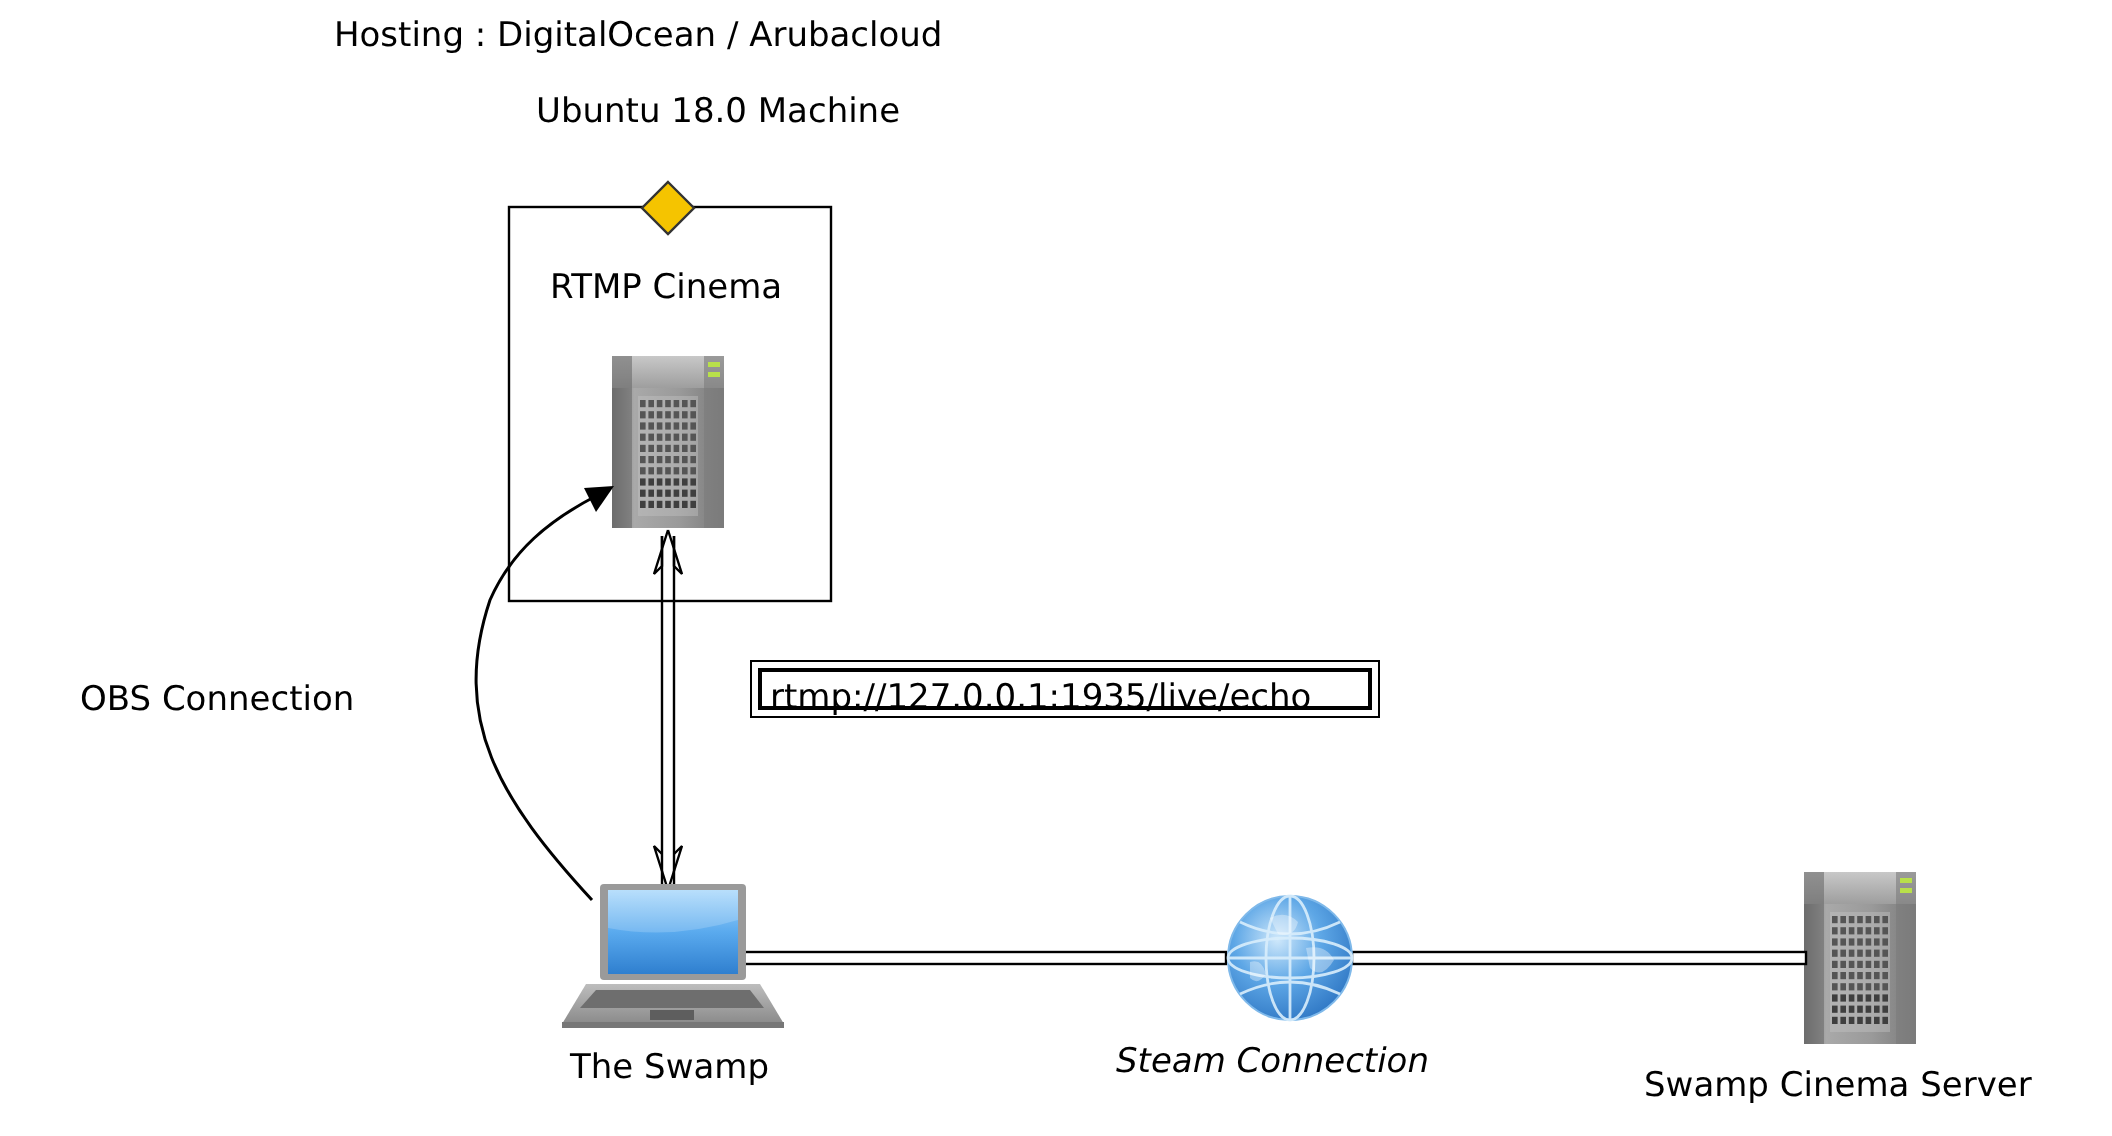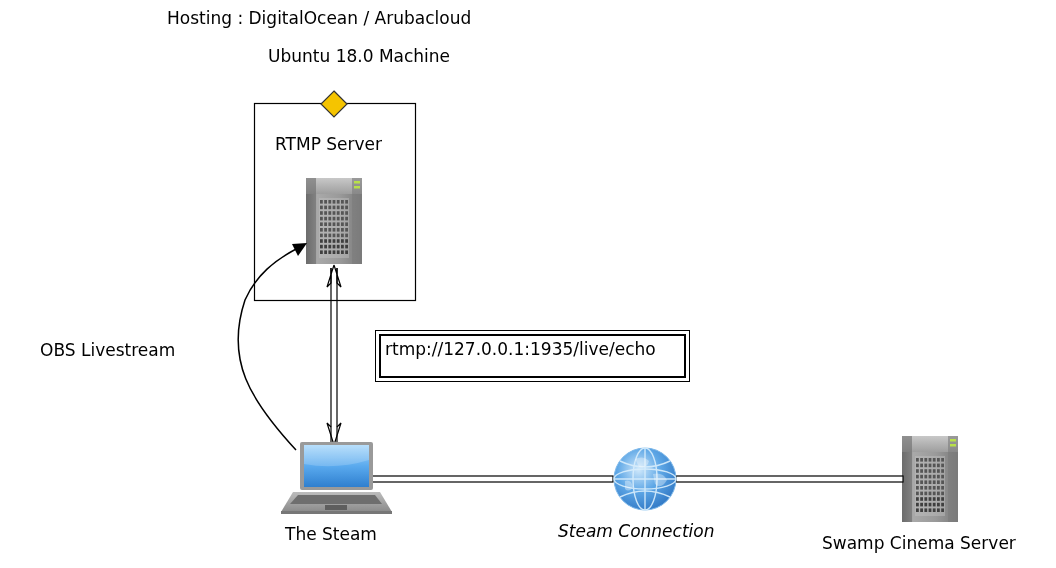--- a/index.html
+++ b/index.html
@@ -1,20 +1,20 @@
 <!DOCTYPE html>
 <html><head>
   <meta charset="utf-8">
   <style>
     html, body { margin: 0; padding: 0; background: #ffffff; }
     body { width: 1056px; height: 568px; position: relative; overflow: hidden;
            font-family: "DejaVu Sans", sans-serif; color: #000; }
     .lbl { position: absolute; font-size: 17px; white-space: nowrap; line-height: 20px; }
     #canvas { position: absolute; left: 0; top: 0; }
-    .url-box { position: absolute; left: 375px; top: 330px; width: 315px; height: 52px;
+    .url-box { position: absolute; left: 375px; top: 330px; width: 315px; height: 29px;
                border: 1px solid #000; box-sizing: border-box; padding: 3px; }
     .url-box-inner { width: 100%; height: 100%; border: 2px solid #000; box-sizing: border-box;
                      font-size: 17px; line-height: 26px; padding-left: 4px; white-space: nowrap; }
   </style>
 </head>
 <body>
 
 <svg id="canvas" width="1056" height="568" viewBox="0 0 1056 568">
   <defs>
     <linearGradient id="srvBody" x1="0" x2="1" y1="0" y2="0">
@@ -249,20 +249,20 @@
       <line x1="-31" y1="0" x2="31" y2="0"></line>
       <path d="M-25,-18 Q0,-6 25,-18"></path>
       <path d="M-25,18 Q0,6 25,18"></path>
     </g>
     <path d="M-10,-20 q8,-4 14,2 q-2,8 -10,6 z M8,-5 q10,-2 14,6 q-6,10 -12,4 z M-20,2 q6,-2 8,6 q-4,6 -8,2 z" fill="#ffffff" opacity="0.35"></path>
   </g>
 </svg>
 
 <div class="lbl" style="left:167px; top:8px;">Hosting : DigitalOcean / Arubacloud</div>
 <div class="lbl" style="left:220px; top:46px;margin-left:48px;">Ubuntu 18.0 Machine</div>
-<div class="lbl" style="left:275px; top:134px;">RTMP Server</div>
-<div class="lbl" style="left:40px; top:340px;">OBS Livestream</div>
+<div class="lbl" style="left:275px; top:134px;">RTMP Cinema</div>
+<div class="lbl" style="left:40px; top:340px;">OBS Connection</div>
 <div class="url-box">
   <div class="url-box-inner">rtmp://127.0.0.1:1935/live/echo</div>
 </div>
-<div class="lbl" style="left:285px; top:524px;">The Steam</div>
+<div class="lbl" style="left:285px; top:524px;">The Swamp</div>
 <div class="lbl" style="left:558px; top:521px;font-style:italic;">Steam Connection</div>
 <div class="lbl" style="left:822px; top:533px;">Swamp Cinema Server</div>
 
 </body></html>

